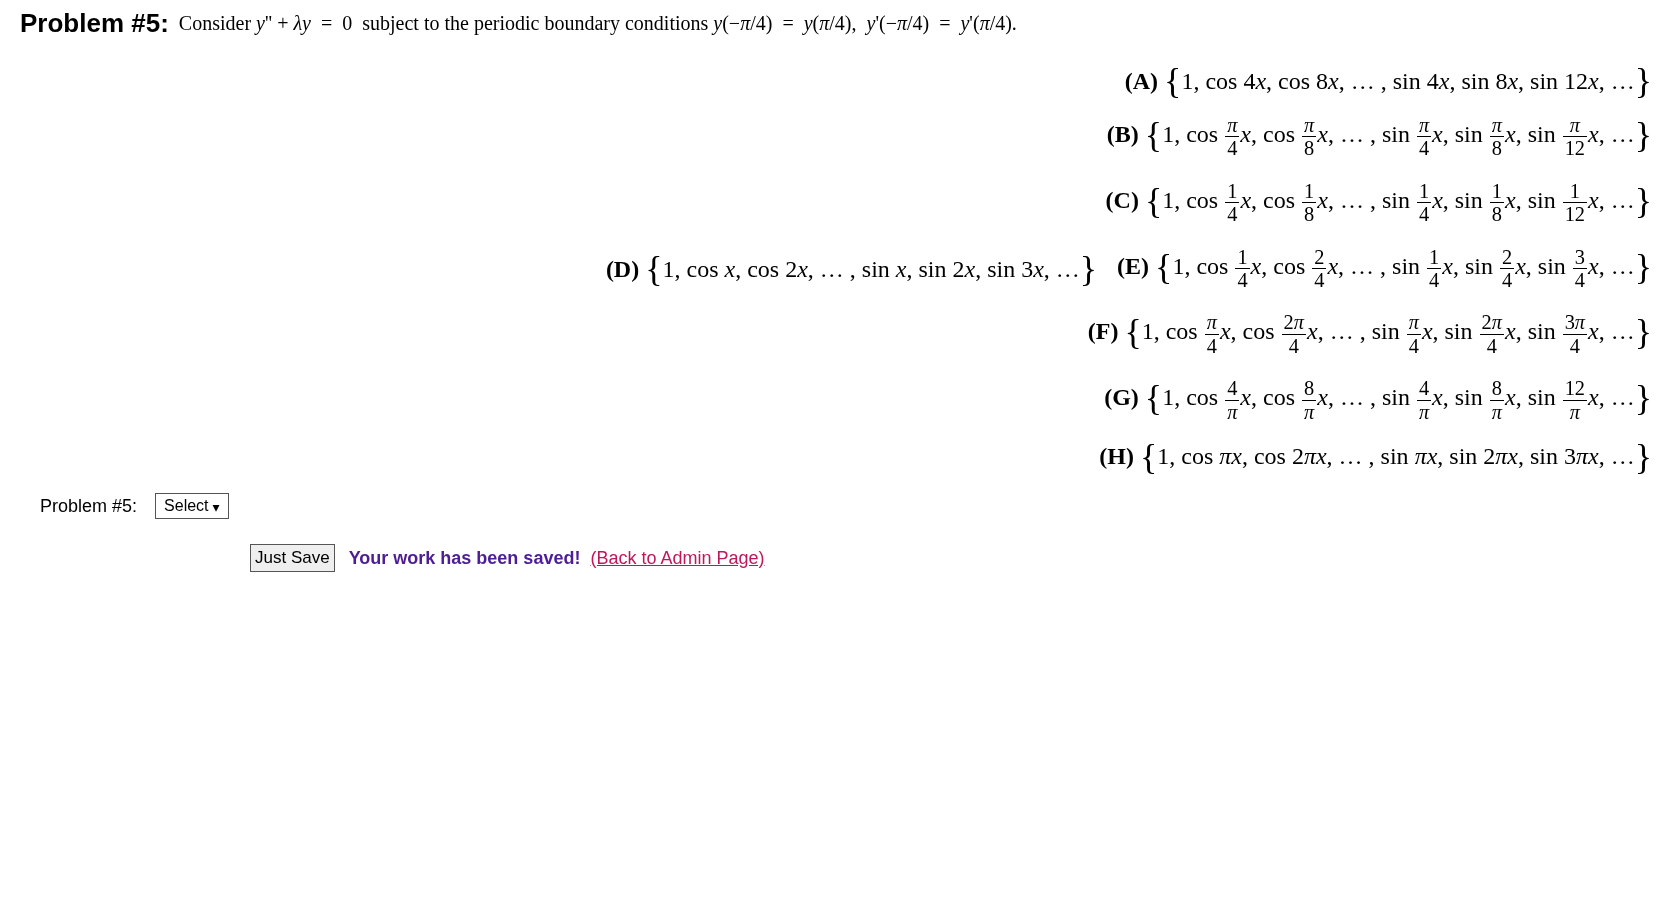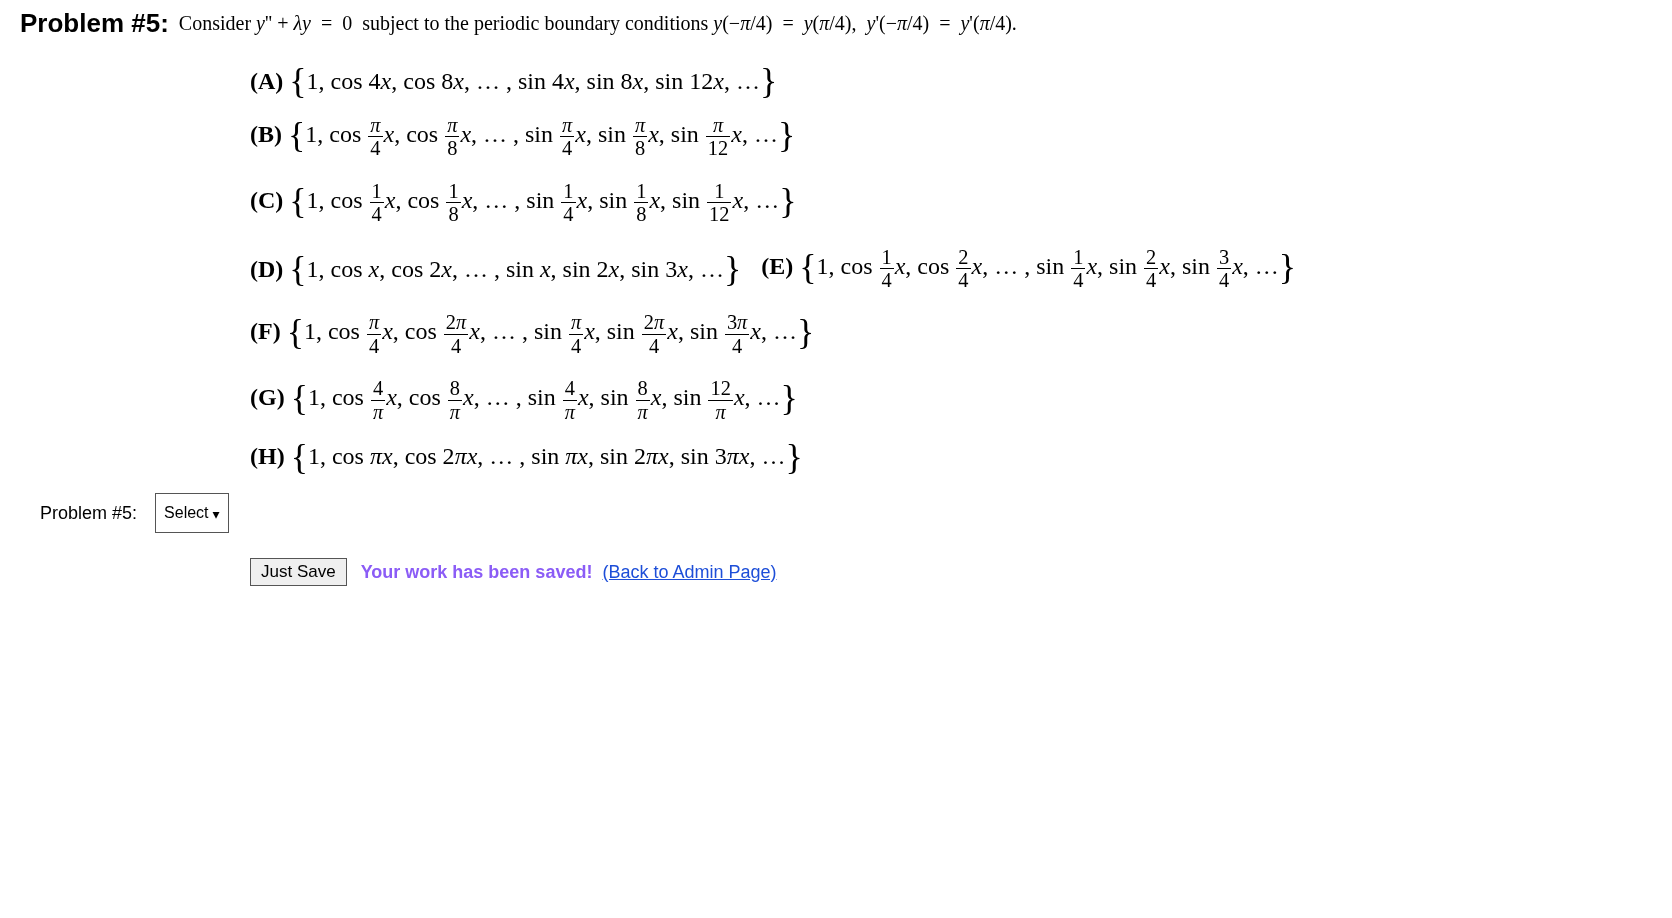--- a/index.html
+++ b/index.html
@@ -29,20 +29,21 @@
     .options-container {
       margin-left: 230px;
       line-height: 1.0;
     }
     .option-row {
       margin-bottom: 22px;
       display: flex;
       flex-wrap: wrap;
       align-items: center;
       gap: 20px;
+      justify-content: flex-end;
     }
     .option {
       font-size: 24px;
       white-space: nowrap;
     }
     .option-label {
       font-weight: bold;
     }
     .brace {
       font-size: 36px;
@@ -79,21 +80,21 @@
       margin-bottom: 25px;
       margin-left: 20px;
     }
     .answer-label {
       font-family: Verdana, Arial, sans-serif;
       font-size: 18px;
       margin-right: 18px;
     }
     .select-box {
       border: 1.5px solid #555;
-      padding: 10px 8px;
+      padding: 3px 8px;
       font-family: Verdana, Arial, sans-serif;
       font-size: 16px;
       cursor: pointer;
       display: inline-flex;
       align-items: flex-end;
       gap: 4px;
       background: #fff;
     }
     .select-box::after {
       content: "▾";
@@ -102,32 +103,32 @@
     .button-row {
       margin-left: 230px;
       display: flex;
       align-items: center;
       gap: 14px;
       font-family: Verdana, Arial, sans-serif;
       font-size: 18px;
     }
     .btn {
       border: 1.5px solid #555;
-      padding: 3px 10px;
+      padding: 3px 4px;
       font-family: Verdana, Arial, sans-serif;
       font-size: 17px;
       background: #efefef;
       cursor: pointer;
     }
     .saved-msg {
-      color: #8b5cf6;
+      color: #4c1d95;
       font-weight: bold;
     }
     .back-link {
-      color: #1d4ed8;
+      color: #be185d;
       text-decoration: underline;
       cursor: pointer;
     }
   </style>
 </head>
 <body>
 
 <div class="problem-header">
   <div class="problem-label">Problem #5:</div>
   <div class="problem-text">

